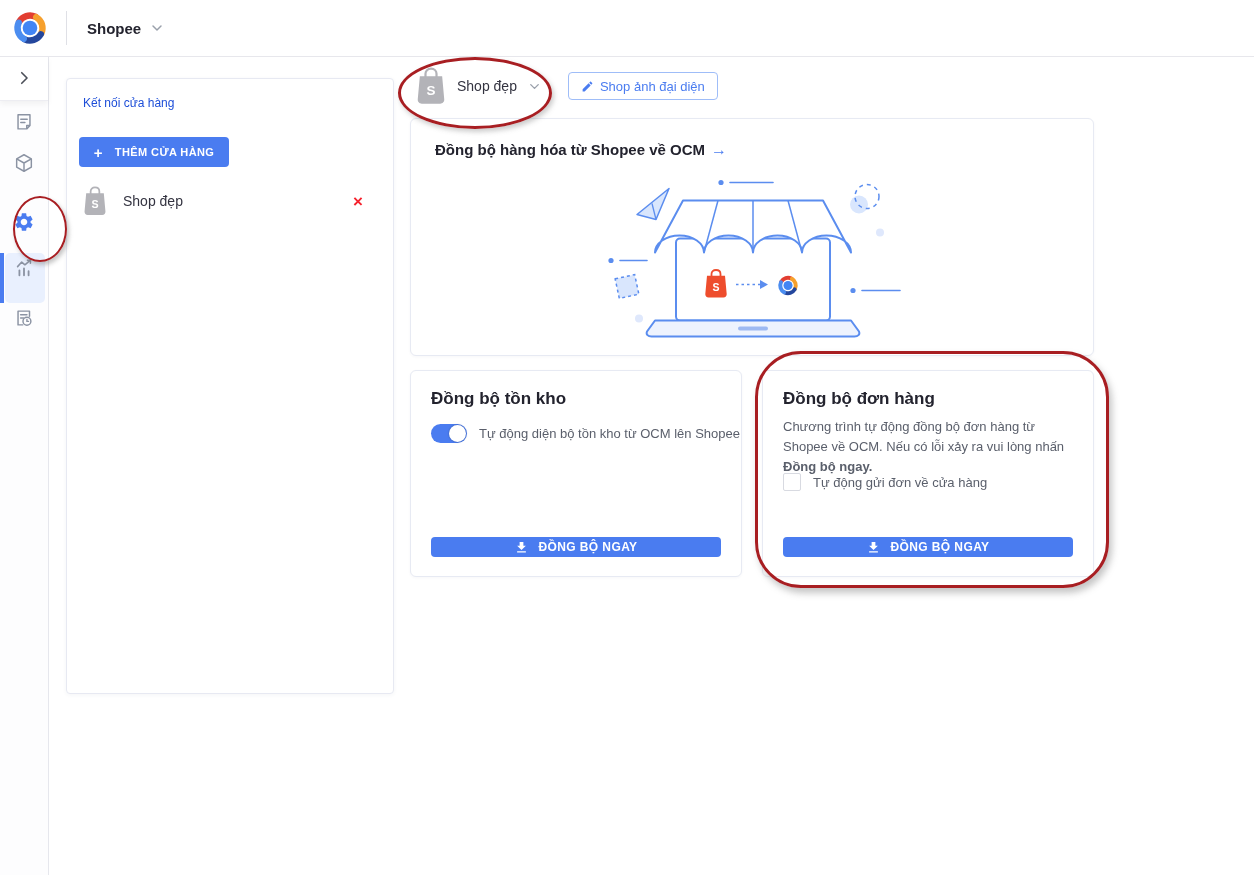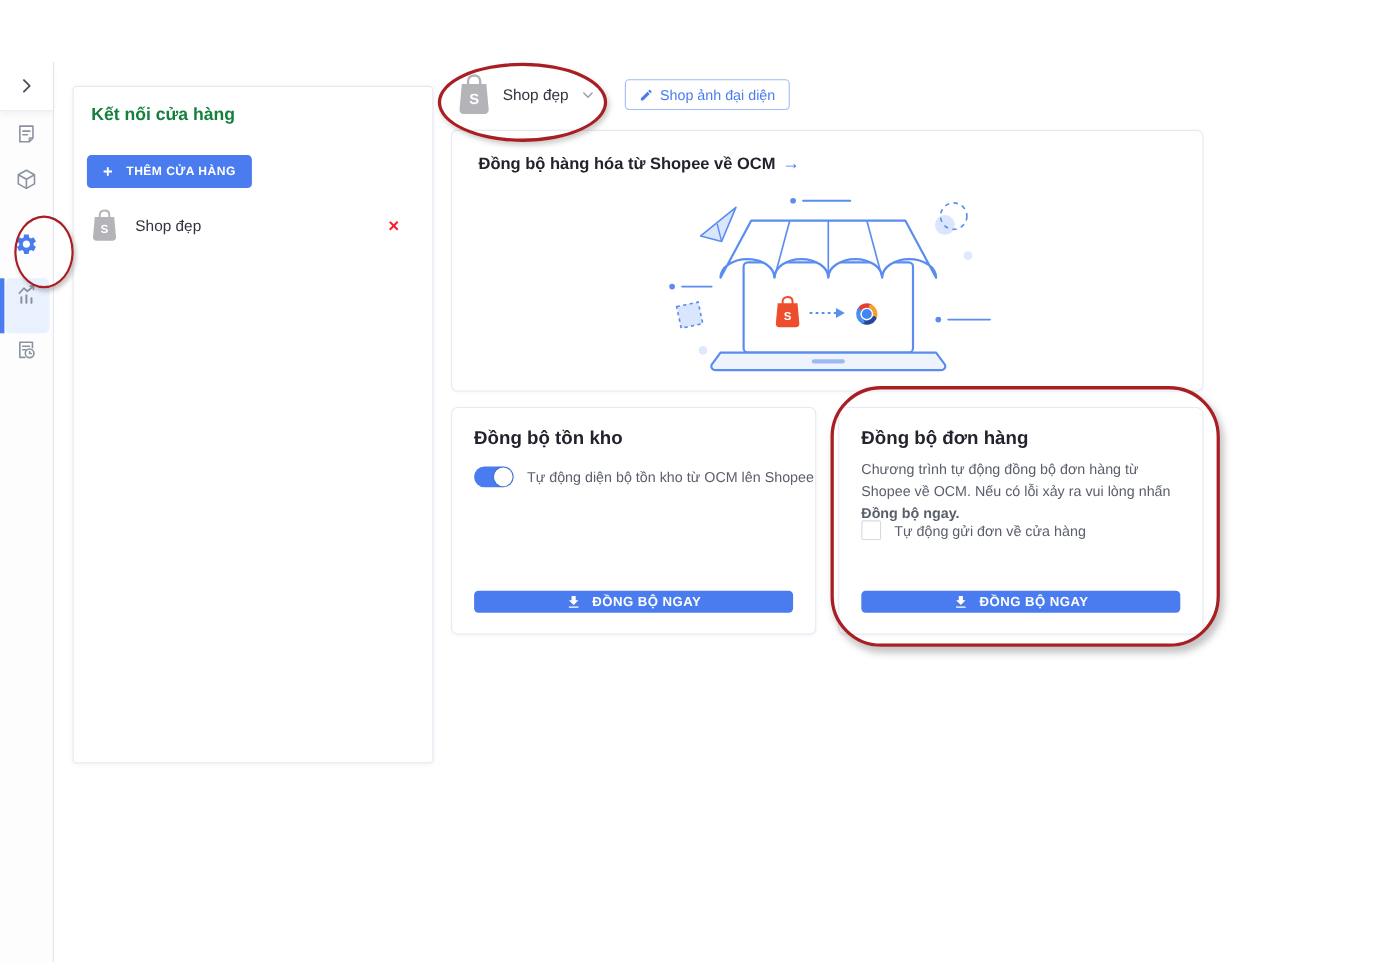--- a/index.html
+++ b/index.html
@@ -18,21 +18,21 @@
   .rail-top{height:44px;display:flex;align-items:center;justify-content:center;
             background:#fff;box-shadow:0 1px 0 #ededf2,0 4px 6px rgba(0,0,0,.05);cursor:pointer;}
   .rail-icon{position:absolute;left:0;width:48px;height:40px;display:flex;
              align-items:center;justify-content:center;cursor:pointer;}
   .rail-active-bg{position:absolute;left:5px;top:197px;width:40px;height:50px;
                   background:#e9f0fe;border-radius:5px;}
   .rail-active-bar{position:absolute;left:0;top:197px;width:4px;height:50px;background:#4a7cf0;}
   
   .store-panel{position:absolute;left:66px;top:78px;width:326px;height:614px;background:#fff;
                border:1px solid #e7e9f2;border-radius:4px;box-shadow:0 1px 4px rgba(40,50,90,.05);}
-  .store-panel-title{padding:17px 16px 13px 16px;font-size:16px;font-weight:bold;color:#15803d;}
+  .store-panel-title{padding:17px 16px 13px 16px;font-size:12px;font-weight:normal;color:#1d4ed8;}
   .tabbar{display:flex;height:46px;background:#f1f1f4;border-top:1px solid #ececf1;}
   .tab-active{width:156px;margin-top:-1px;border-top:2px solid #4a7cf0;background:#fbfbfd;
               display:flex;align-items:center;padding-left:16px;box-sizing:border-box;
               color:#4a7cf0;font-size:13px;font-weight:bold;cursor:pointer;}
   .store-panel-body{padding:14px 14px 0 12px;}
   .add-store-btn{width:150px;height:30px;background:#4a7cf0;border:none;border-radius:4px;
                  color:#fff;font-size:11px;font-weight:bold;letter-spacing:.4px;
                  display:flex;align-items:center;justify-content:center;gap:12px;cursor:pointer;
                  font-family:"Liberation Sans",sans-serif;}
   .add-plus{font-size:15px;font-weight:bold;line-height:1;}
@@ -82,20 +82,36 @@
   .annot-shop{left:398px;top:57px;width:148px;height:66px;border-radius:50%;
               box-shadow:2px 3px 5px rgba(110,110,110,.35);}
   .annot-order{left:755px;top:351px;width:348px;height:231px;border-radius:46px;
                box-shadow:3px 5px 7px rgba(110,110,110,.4);}
 </style>
 </head>
 <body>
 
 <div class="page">
 
+  <div class="topbar">
+    <svg class="logo" viewBox="0 0 40 40">
+      <path d="M9.17 13.75 A12.5 12.5 0 0 1 25.28 8.67" fill="none" stroke="#e23e31" stroke-width="6.4" stroke-linecap="round"></path>
+      <path d="M26.25 9.17 A12.5 12.5 0 0 1 31.33 25.28" fill="none" stroke="#f6a02d" stroke-width="6.4" stroke-linecap="round"></path>
+      <path d="M30.83 26.25 A12.5 12.5 0 0 1 14.72 31.33" fill="none" stroke="#24479d" stroke-width="6.4" stroke-linecap="round"></path>
+      <path d="M13.75 30.83 A12.5 12.5 0 0 1 8.67 14.72" fill="none" stroke="#4b8df0" stroke-width="6.4" stroke-linecap="round"></path>
+      <circle cx="20" cy="20" r="7.3" fill="#4285f4"></circle>
+    </svg>
+    <div class="topbar-divider"></div>
+    <div class="channel-name">Shopee</div>
+    <div class="channel-caret">
+      <svg width="16" height="16" viewBox="0 0 24 24">
+          <polyline points="6,9 12,15 18,9" fill="none" stroke="#9aa0ab" stroke-width="2.2" stroke-linecap="round" stroke-linejoin="round"></polyline>
+        </svg>
+    </div>
+  </div>
 
   <div class="rail">
     <div class="rail-top">
       <svg width="18" height="18" viewBox="0 0 24 24">
           <polyline points="9,5 16,12 9,19" fill="none" stroke="#4b4f58" stroke-width="2.2" stroke-linecap="round" stroke-linejoin="round"></polyline>
         </svg>
     </div>
     <div class="rail-active-bg"></div>
     <div class="rail-active-bar"></div>
 

